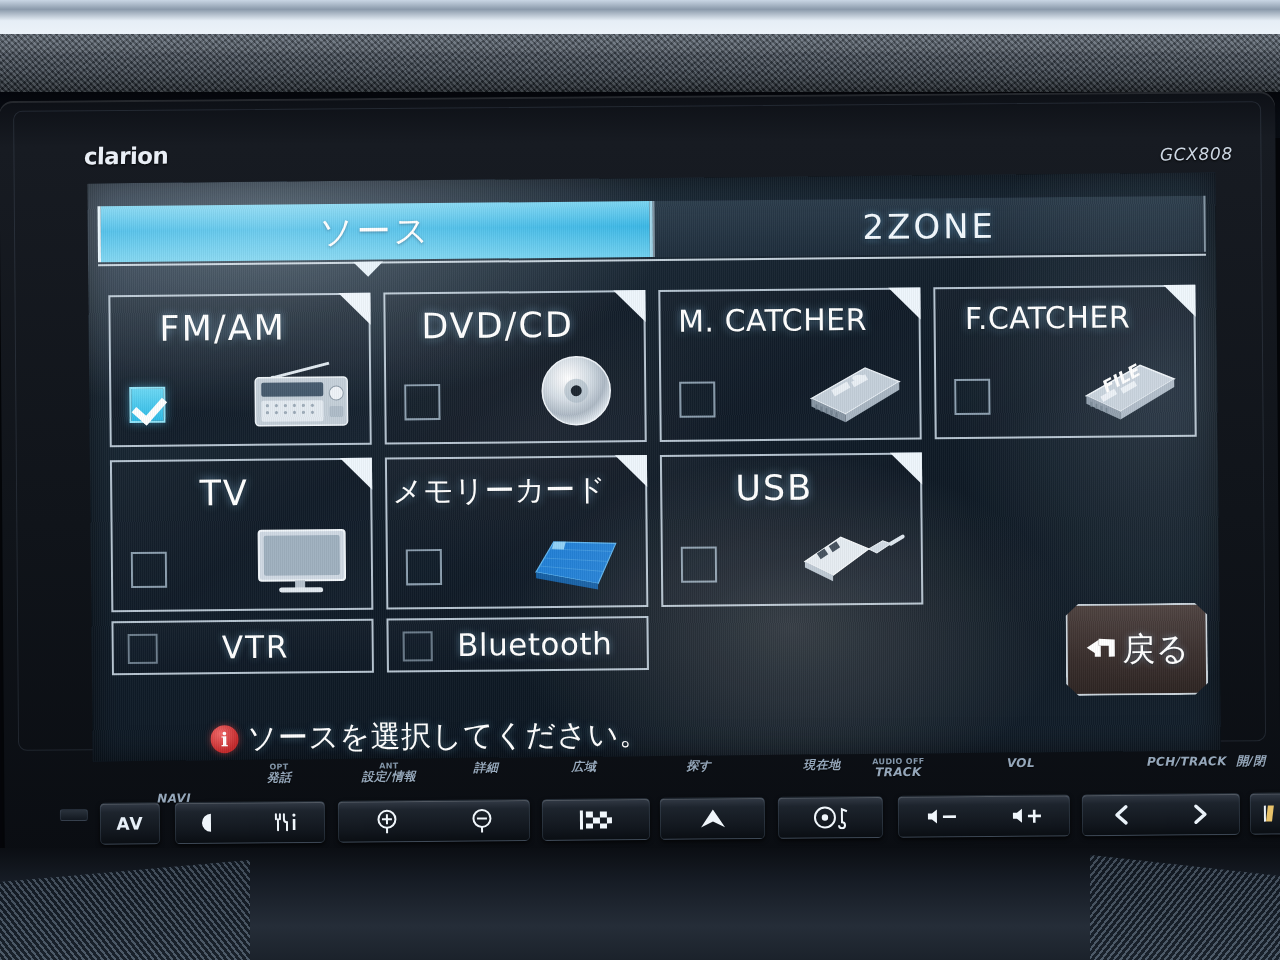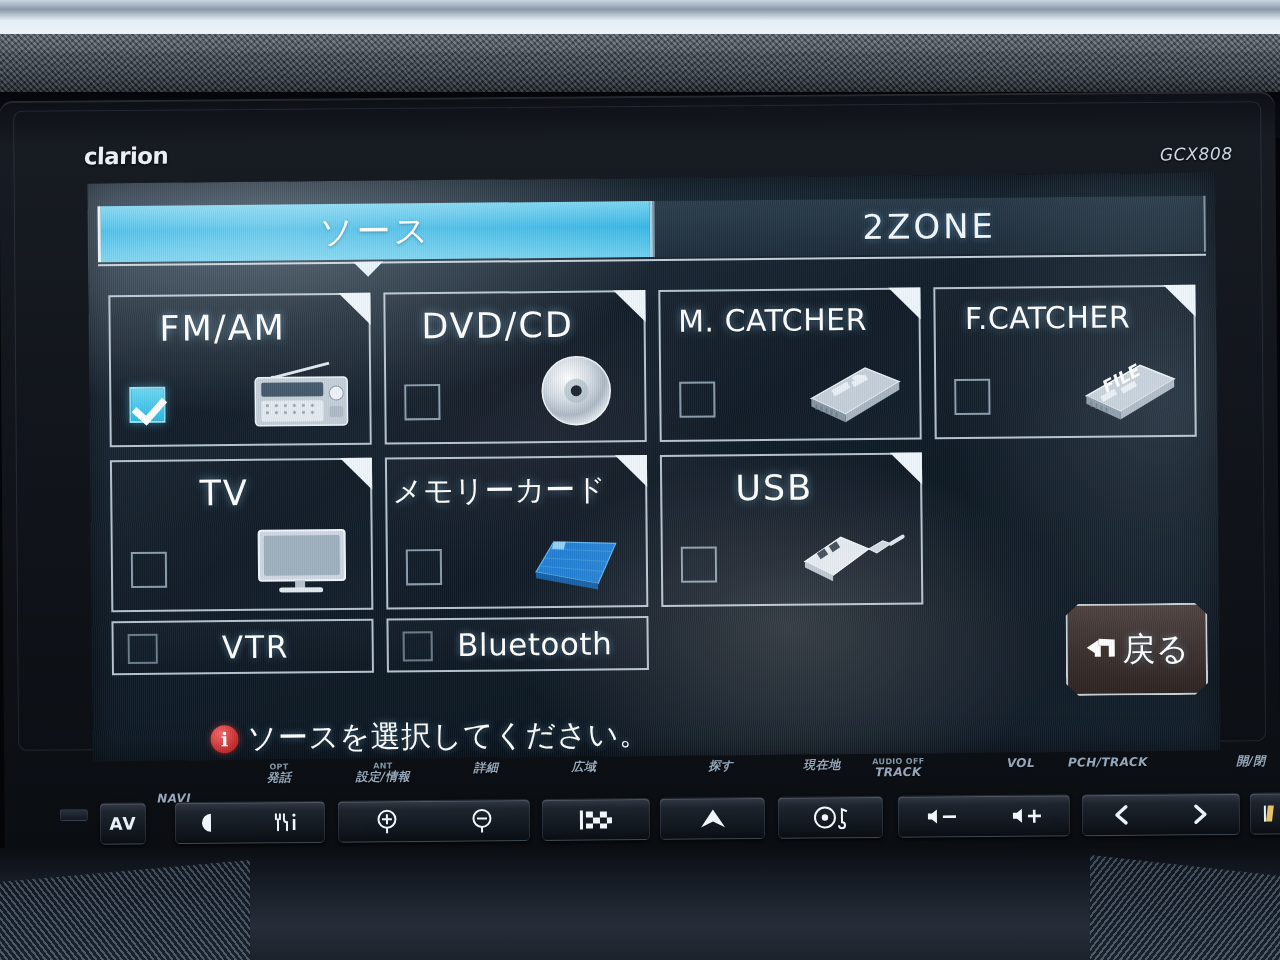--- a/index.html
+++ b/index.html
@@ -538,55 +538,55 @@
   </div>
 
   <div class="legends">
     <div class="legend" style="left:38px;width:80px;margin-top:28px;">
         <span class="big">NAVI</span>
       </div>
     <div class="legend" style="left:148px;width:70px;">
         <span class="sub">OPT</span>
         <span class="big">発話</span>
       </div>
-    <div class="legend" style="left:230px;width:114px;">
+    <div class="legend" style="left:236px;width:114px;">
         <span class="sub">ANT</span>
         <span class="big">設定/情報</span>
       </div>
     <div class="legend" style="left:345px;width:90px;">
         <span class="big">詳細</span>
       </div>
     <div class="legend" style="left:443px;width:90px;">
         <span class="big">広域</span>
       </div>
-    <div class="legend" style="left:580px;width:90px;">
+    <div class="legend" style="left:558px;width:90px;">
         <span class="big">探す</span>
       </div>
     <div class="legend" style="left:676px;width:100px;">
         <span class="big">現在地</span>
       </div>
     <div class="legend" style="left:745px;width:115px;">
         <span class="sub">AUDIO OFF</span>
         <span class="big">TRACK</span>
       </div>
     <div class="legend" style="left:885px;width:80px;">
         <span class="big">VOL</span>
       </div>
-    <div class="legend" style="left:953px;width:118px;font-style:italic;">
+    <div class="legend" style="left:1032px;width:118px;font-style:italic;">
         <span class="big">PCH/TRACK</span>
       </div>
     <div class="legend" style="left:1120px;width:70px;">
         <span class="big">開/閉</span>
       </div>
   </div>
 
   <div class="hw-row">
     <div class="tab-left-cap"></div>
 
-    <div class="hw" style="left:40px;width:46px;">
+    <div class="hw" style="left:40px;width:60px;">
       <span class="hw-av">AV</span>
     </div>
 
     <div class="hw" style="left:115px;width:150px;">
       <span class="hw-sym">
         <svg viewBox="0 0 22 22" width="22" height="22">
             <path d="M11 2 A9 9 0 1 0 11 20 L11 11 Z" fill="#f0f6fb"></path>
           </svg>
       </span>
       <span class="hw-sym">

